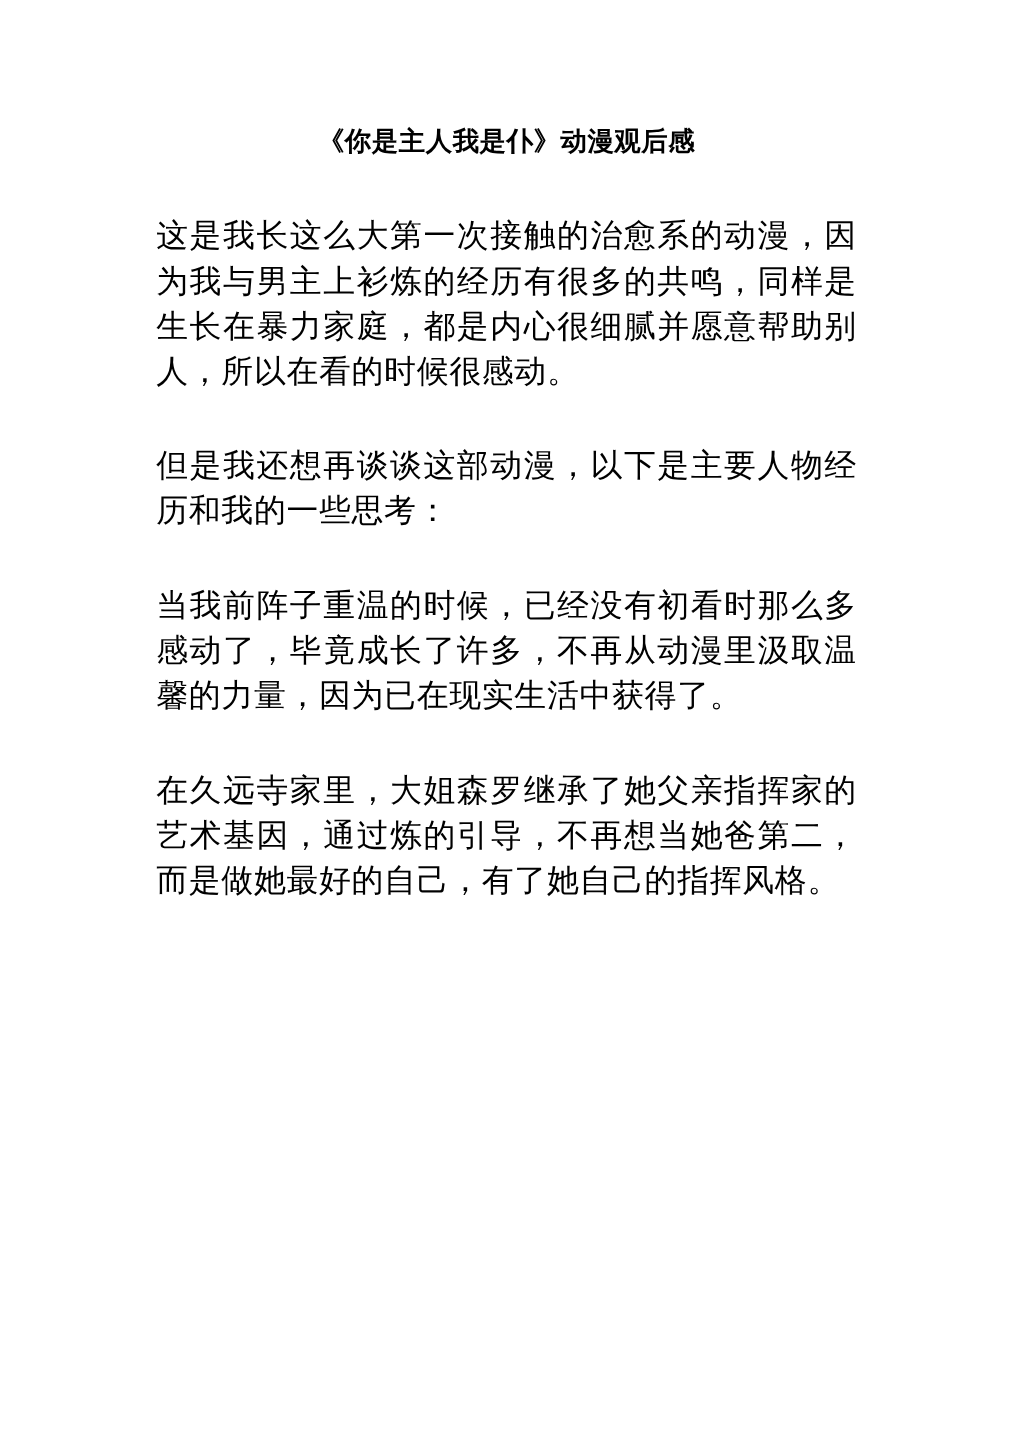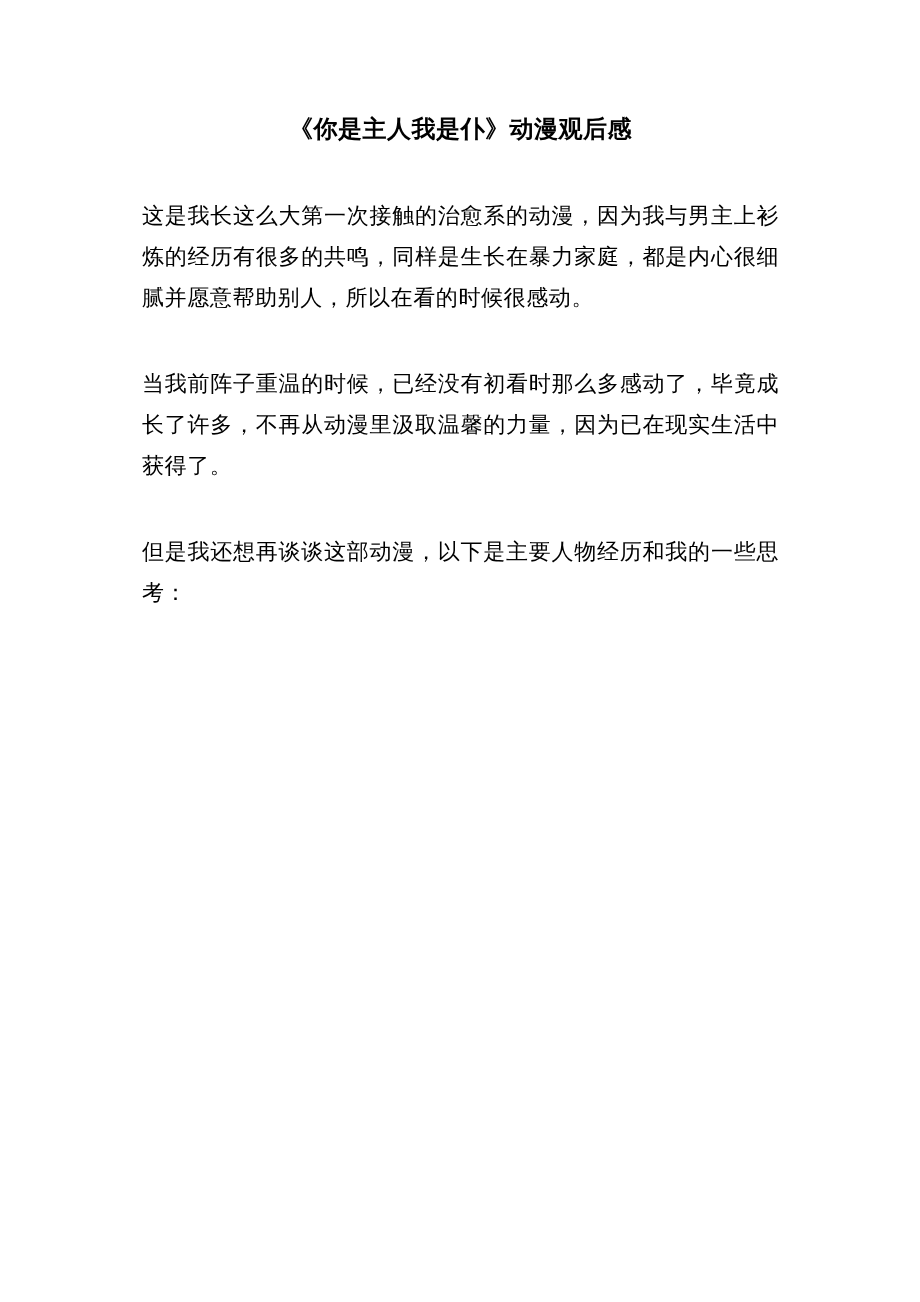--- a/index.html
+++ b/index.html
@@ -21,36 +21,37 @@
   }
   .doc-title {
     font-size: 24px;
     font-weight: bold;
     text-align: center;
     line-height: 41px;
     margin-bottom: 45px;
     letter-spacing: 0.5px;
   }
   .doc-paragraph {
-    font-size: 22px;
+    font-size: 29px;
     line-height: 41px;
     text-align: justify;
     text-justify: inter-ideograph;
     margin-bottom: 45px;
     letter-spacing: 0.6px;
     word-break: break-all;
   }
 </style>
 </head>
 <body>
 
 <div class="page">
   <h1 class="doc-title">《你是主人我是仆》动漫观后感</h1>
 
   <p class="doc-paragraph">这是我长这么大第一次接触的治愈系的动漫，因为我与男主上衫炼的经历有很多的共鸣，同样是生长在暴力家庭，都是内心很细腻并愿意帮助别人，所以在看的时候很感动。</p>
 
+  <p class="doc-paragraph">但是我还想再谈谈这部动漫，以下是主要人物经历和我的一些思考：</p>
+
   <p class="doc-paragraph">当我前阵子重温的时候，已经没有初看时那么多感动了，毕竟成长了许多，不再从动漫里汲取温馨的力量，因为已在现实生活中获得了。</p>
 
-  <p class="doc-paragraph">但是我还想再谈谈这部动漫，以下是主要人物经历和我的一些思考：</p>
 
-
+  <p class="doc-paragraph">在久远寺家里，大姐森罗继承了她父亲指挥家的艺术基因，通过炼的引导，不再想当她爸第二，而是做她最好的自己，有了她自己的指挥风格。</p>
 
 </div>
 
 </body></html>

